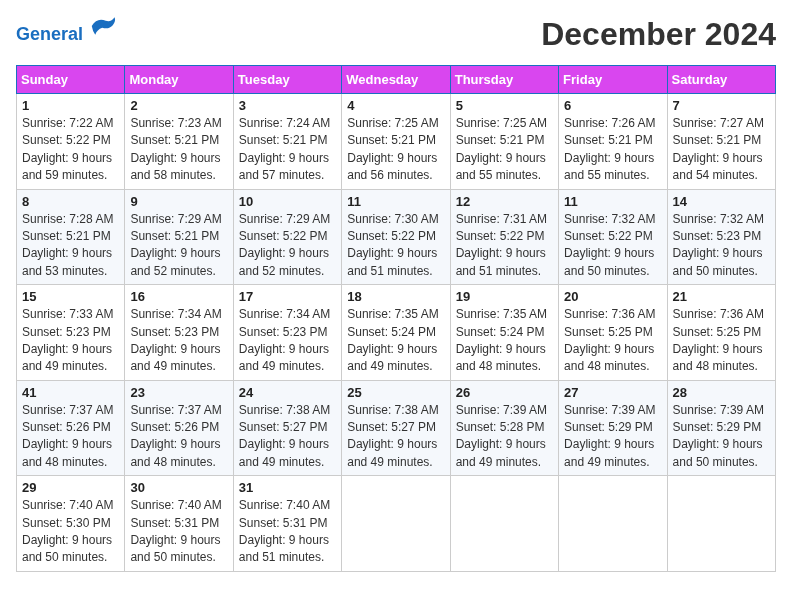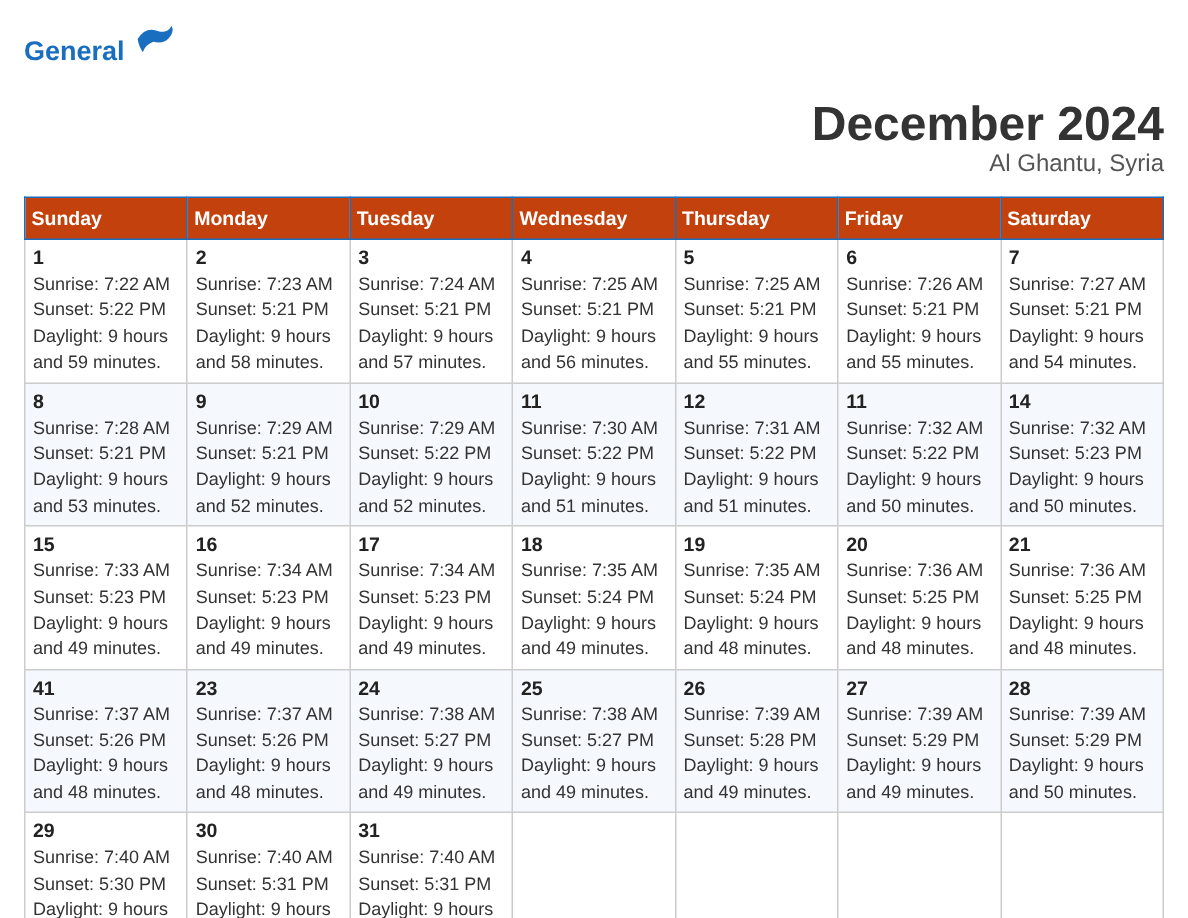--- a/index.html
+++ b/index.html
@@ -35,33 +35,32 @@
       margin-left: 2px;
       margin-top: -4px;
     }
     .title-block {
       text-align: right;
     }
     .month-title {
       font-size: 32px;
       font-weight: bold;
       color: #333;
-      margin-top: 48px;
     }
     .location {
       font-size: 16px;
       color: #555;
     }
     .calendar {
       width: 100%;
       border-collapse: collapse;
       font-size: 11px;
     }
     .calendar th {
-      background-color: #c2410c;
+      background-color: #d946ef;
       color: #fff;
       padding: 6px 4px;
       text-align: left;
       font-size: 13px;
       font-weight: bold;
       border: 1px solid #1a6ec0;
     }
     .calendar td {
       border: 1px solid #ccc;
       vertical-align: top;
@@ -98,21 +97,20 @@
       <div class="logo-text">
         <span>General</span>
         <svg class="logo-icon" viewBox="0 0 32 28" xmlns="http://www.w3.org/2000/svg">
           <path d="M2 14 Q8 4 18 8 Q24 10 28 4 Q30 8 26 13 Q22 18 14 16 Q8 18 6 24 Q3 20 2 14Z" fill="#1a6ec0"></path>
         </svg>
       </div>
     </div>
   </div>
   <div class="title-block">
     <div class="month-title">December 2024</div>
-    <div class="location">Al Ghantu, Syria</div>
   </div>
 </div>
 
 <table class="calendar">
   <thead>
     <tr>
     <th>Sunday</th>
         <th>Monday</th>
         <th>Tuesday</th>
         <th>Wednesday</th>

